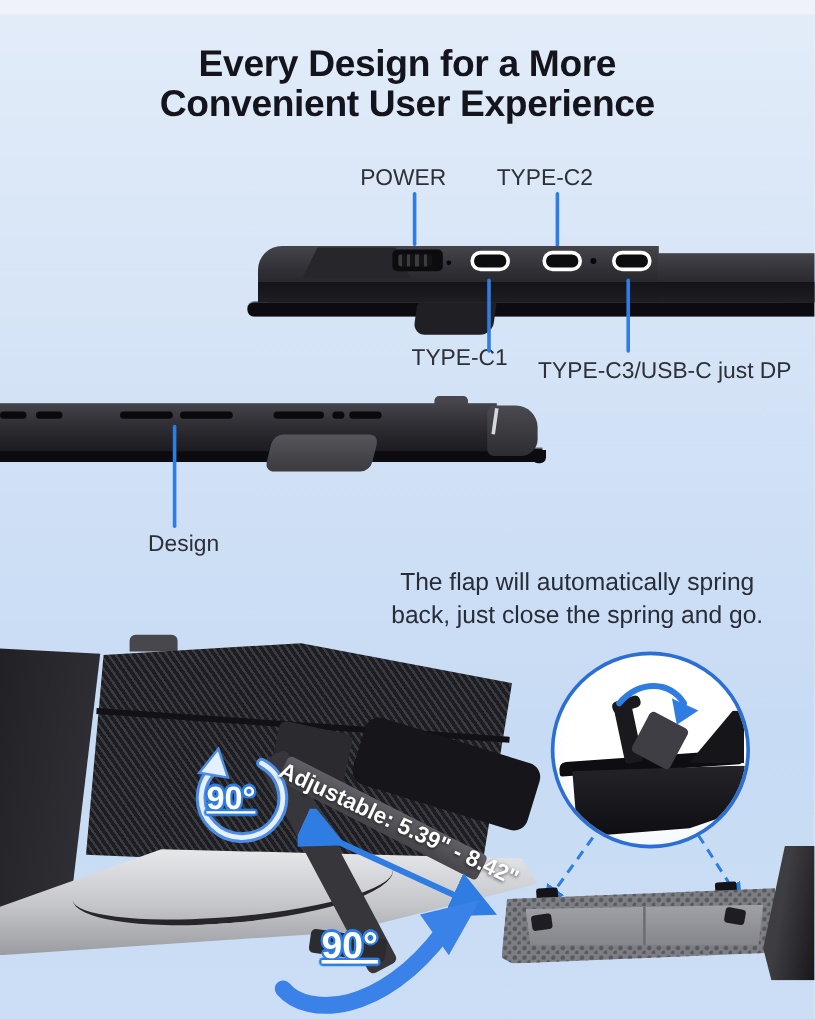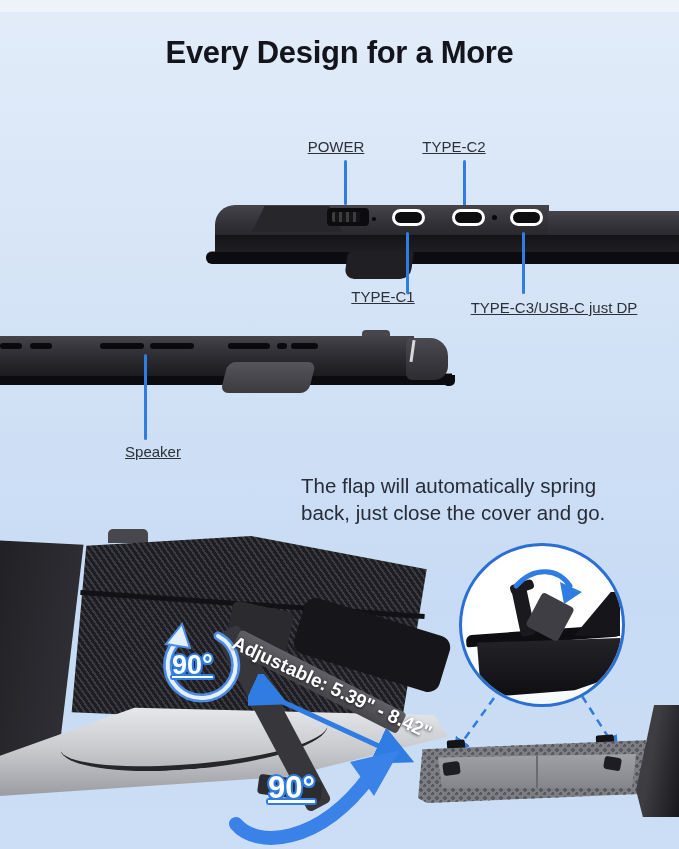--- a/index.html
+++ b/index.html
@@ -3,45 +3,46 @@
 <meta charset="utf-8">
 <style>
   html,body{margin:0;padding:0;background:#eef3fa;font-family:"Liberation Sans","DejaVu Sans",sans-serif;}
   .stage{position:relative;width:679px;height:849px;margin:12px auto;overflow:hidden;
          background:linear-gradient(180deg,#e2ecf9 0%,#d4e3f6 35%,#c7dbf4 70%,#cbdef5 100%);}
   .abs{position:absolute;}
   
   .title{left:0;top:24px;width:100%;text-align:center;font-size:31px;line-height:34px;
          font-weight:700;letter-spacing:-.3px;color:#14141c;}
   
-  .lbl{font-size:15px;color:#2d3037;white-space:nowrap;transform:translateX(-50%);text-decoration:underline;}
+  .lbl{font-size:19px;color:#2d3037;white-space:nowrap;transform:translateX(-50%);}
   .leader{width:3px;background:#2f7de2;border-radius:2px;}
   
   .dev-body{background:linear-gradient(180deg,#44444a 0%,#313137 40%,#232328 75%,#1b1b20 100%);}
   .dev-bar{background:#0c0c10;border-top:1px solid rgba(255,255,255,.45);}
   .port{width:33px;height:17px;border:3.5px solid #fff;border-radius:10px;background:#0d0d10;box-sizing:border-box;}
   .slot{height:6px;border-radius:3px;background:#0a0a0d;top:331px;}
-  .flapnote{left:301px;top:460px;width:360px;font-size:20.5px;line-height:27px;color:#272c38;}
+  .flapnote{left:301px;top:460px;width:360px;text-align:center;font-size:20.5px;line-height:27px;color:#272c38;}
   
   .carbon{background:repeating-linear-gradient(55deg,#1e1e22 0 3px,#3a3a41 3px 5px);}
   .white-outline{color:#fff;
      text-shadow:-2px 0 0 #2f7de2,2px 0 0 #2f7de2,0 -2px 0 #2f7de2,0 2px 0 #2f7de2,
                  -1.5px -1.5px 0 #2f7de2,1.5px 1.5px 0 #2f7de2,-1.5px 1.5px 0 #2f7de2,1.5px -1.5px 0 #2f7de2;text-decoration:underline;}
   .mesh{background-color:#7d7e84;
         background-image:radial-gradient(circle at 3px 3px,#595a60 1.7px,transparent 2.1px),
                          radial-gradient(circle at 7px 7px,#595a60 1.7px,transparent 2.1px);
         background-size:8px 8px;}
 </style>
 </head>
 <body>
 
 <div class="stage">
 
   <div class="abs title">
     <div>Every Design for a More</div>
+    <div>Convenient User Experience</div>
   </div>
 
   <div class="abs lbl" style="left:336px;top:126px;">POWER</div>
   <div class="abs lbl" style="left:454px;top:126px;">TYPE-C2</div>
   <div class="abs leader" style="left:344px;top:148px;height:45px;"></div>
   <div class="abs leader" style="left:463px;top:148px;height:47px;"></div>
 
   <div class="abs dev-bar" style="left:206px;top:239px;width:473px;height:12px;border-radius:6px 0 0 6px;"></div>
   <div class="abs dev-body" style="left:215px;top:193px;width:334px;height:47px;border-radius:20px 0 0 10px;"></div>
   <div class="abs dev-body" style="left:548px;top:199px;width:131px;height:41px;"></div>
@@ -74,25 +75,25 @@
   <div class="abs slot" style="left:0;width:22px;"></div>
   <div class="abs slot" style="left:30px;width:22px;"></div>
   <div class="abs slot" style="left:100px;width:44px;"></div>
   <div class="abs slot" style="left:150px;width:44px;"></div>
   <div class="abs slot" style="left:228px;width:42px;"></div>
   <div class="abs slot" style="left:277px;width:10px;"></div>
   <div class="abs slot" style="left:291px;width:27px;"></div>
 
   <div class="abs" style="left:228px;top:350px;width:88px;height:31px;background:linear-gradient(180deg,#55555b,#3a3a3f);border-radius:8px;transform:skewX(-14deg);transform-origin:top left;"></div>
   <div class="abs leader" style="left:144px;top:342px;height:86px;"></div>
-  <div class="abs lbl" style="left:153px;top:431px;">Speaker</div>
+  <div class="abs lbl" style="left:153px;top:431px;">Design</div>
 
   <div class="abs flapnote">
     <div>The flap will automatically spring</div>
-    <div>back, just close the cover and go.</div>
+    <div>back, just close the spring and go.</div>
   </div>
 
   <div class="abs" style="left:-8px;top:528px;width:104px;height:238px;background:linear-gradient(100deg,#202024,#2e2e34 70%,#26262b);clip-path:polygon(0 0,88% 2%,62% 98%,0 100%);"></div>
   <div class="abs" style="left:108px;top:517px;width:40px;height:14px;background:#47474d;border-radius:5px 5px 0 0;"></div>
   <div class="abs carbon" style="left:68px;top:522px;width:366px;height:196px;clip-path:polygon(5% 6%,50% 1%,98% 18%,91% 98%,1% 91%);"></div>
   <div class="abs" style="left:80px;top:590px;width:345px;height:5px;background:#121216;transform:rotate(4deg);"></div>
   <div class="abs" style="left:296px;top:604px;width:152px;height:58px;background:#15151a;border-radius:12px;transform:rotate(17deg);"></div>
   <div class="abs" style="left:0px;top:688px;width:448px;height:96px;background:linear-gradient(180deg,#ecedef 0%,#c6c7cb 55%,#9b9ca1 100%);clip-path:polygon(0 58%,30% 8%,97% 16%,100% 38%,64% 80%,0 100%);"></div>
   <div class="abs" style="left:60px;top:694px;width:268px;height:58px;border-bottom:5px solid #26262b;border-radius:0 0 55% 45%;transform:rotate(-4deg);"></div>
   <div class="abs" style="left:228px;top:594px;width:62px;height:50px;background:#2a2a2f;border-radius:6px;transform:rotate(12deg);"></div>

